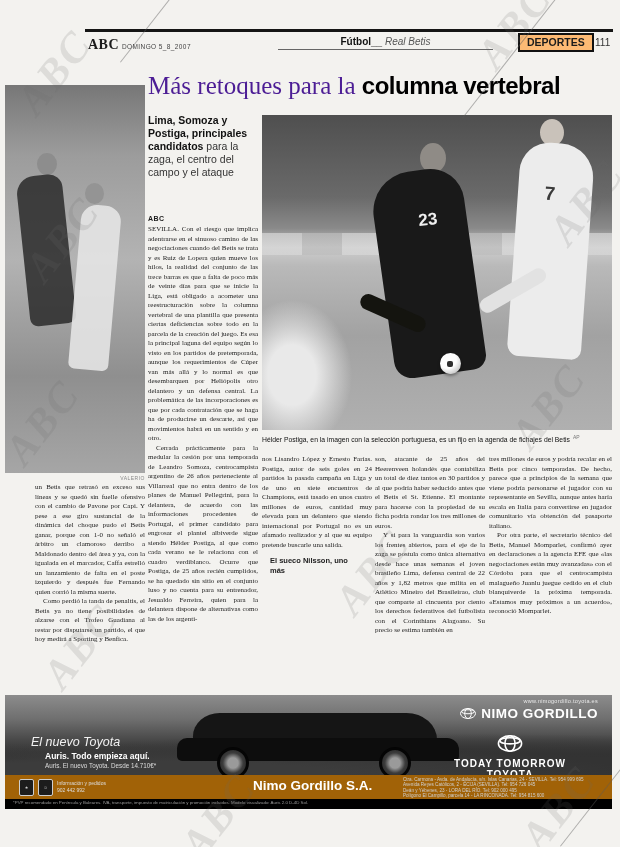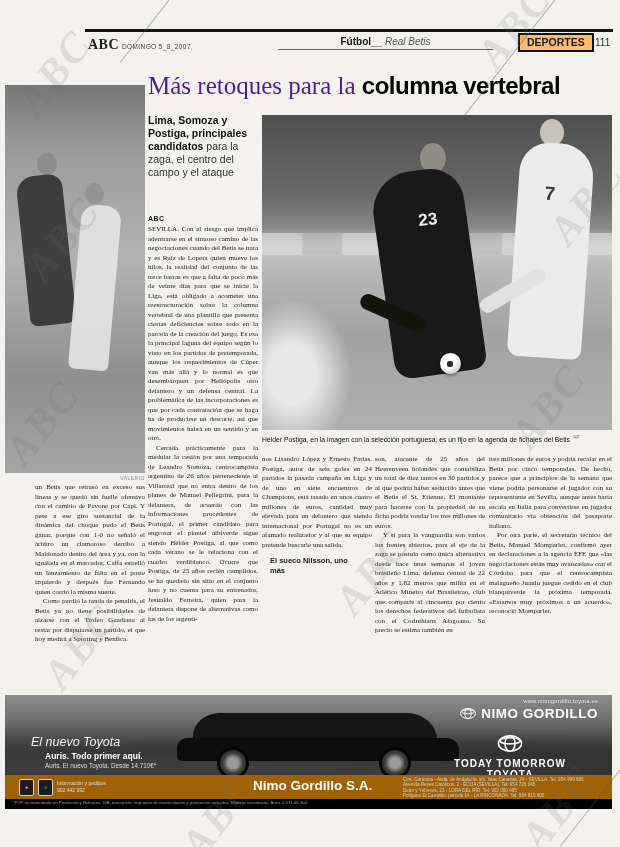--- a/index.html
+++ b/index.html
@@ -185,21 +185,21 @@
     </div>
     <div class="ad-web">www.nimogordillo.toyota.es</div>
     <div class="ad-dealer">
       <svg width="16" height="11" viewBox="0 0 32 22">
         <ellipse cx="16" cy="11" rx="15" ry="10" fill="none" stroke="#fff" stroke-width="2"></ellipse>
         <ellipse cx="16" cy="11" rx="6.5" ry="10" fill="none" stroke="#fff" stroke-width="2"></ellipse>
         <ellipse cx="16" cy="7.5" rx="13" ry="4" fill="none" stroke="#fff" stroke-width="2"></ellipse>
       </svg>
       <span>NIMO GORDILLO</span>
     </div>
-    <div class="ad-claim">Auris. Todo primer aquí.</div>
+    <div class="ad-claim">Auris. Todo empieza aquí.</div>
     <div class="ad-price">Auris. El nuevo Toyota. Desde 14.710€*</div>
     <div class="ad-ttt">
       <svg width="26" height="17" viewBox="0 0 32 22">
         <ellipse cx="16" cy="11" rx="15" ry="10" fill="none" stroke="#fff" stroke-width="2"></ellipse>
         <ellipse cx="16" cy="11" rx="6.5" ry="10" fill="none" stroke="#fff" stroke-width="2"></ellipse>
         <ellipse cx="16" cy="7.5" rx="13" ry="4" fill="none" stroke="#fff" stroke-width="2"></ellipse>
       </svg>
       <div class="slogan">TODAY TOMORROW TOYOTA</div>
     </div>
   </div>

